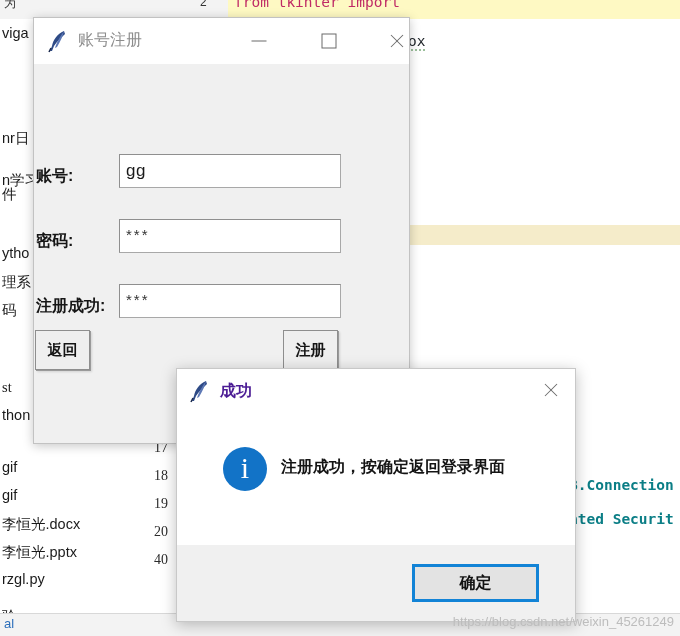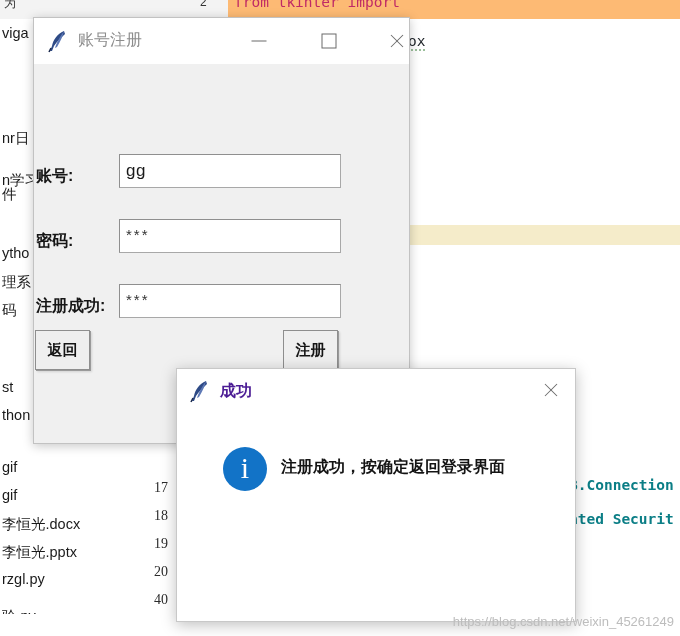--- a/index.html
+++ b/index.html
@@ -74,21 +74,20 @@
     background: #ffffff;
     border-right: 1px solid #d9d9d9;
   }
   .lnum {
     position: absolute;
     right: 8px;
     font-family: "Liberation Serif", serif;
     font-size: 14px;
     color: #2b2b2b;
     text-align: right;
-    margin-top: 40px;
   }
 
   .code-area {
     position: absolute;
     top: 19px;
     left: 177px;
     right: 0;
     bottom: 22px;
     background: #ffffff;
     overflow: hidden;
@@ -361,34 +360,34 @@
 <div id="ide">
 
   <div class="ide-toolbar">
     <div class="tb-cell" style="left:0px;width:66px;">
       <span class="tb-txt" style="left:4px;">为</span>
     </div>
     <div class="tb-cell" style="left:66px;width:116px;"></div>
     <div class="tb-cell" style="left:182px;width:46px;">
       <span class="tb-txt" style="left:18px;">2</span>
     </div>
-    <div class="tb-cell" style="left:228px;width:452px;border-right:none;background:#fdba74;">
+    <div class="tb-cell" style="left:228px;width:452px;border-right:none;background:#fef9c3;">
       <span class="tb-txt" style="left:6px;top:-6px;font-family:'DejaVu Sans Mono',monospace;font-size:14.5px;color:#bf2a66;">from tkinter import</span>
     </div>
   </div>
 
   <div class="file-panel">
     <div class="file-item" style="top:6px;">viga</div>
     <div class="file-item" style="top:110px;">nr日</div>
     <div class="file-item" style="top:152px;">n学习</div>
     <div class="file-item" style="top:166px;">件</div>
     <div class="file-item" style="top:226px;">ytho</div>
     <div class="file-item" style="top:254px;">理系</div>
     <div class="file-item" style="top:282px;">码</div>
-    <div class="file-item" style="top:360px;">st</div>
+    <div class="file-item" style="top:360px;font-family:Liberation Serif, serif;">st</div>
     <div class="file-item" style="top:388px;">thon</div>
     <div class="file-item" style="top:440px;">gif</div>
     <div class="file-item" style="top:468px;">gif</div>
     <div class="file-item" style="top:496px;">李恒光.docx</div>
     <div class="file-item" style="top:524px;">李恒光.pptx</div>
     <div class="file-item" style="top:552px;">rzgl.py</div>
     <div class="file-item" style="top:588px;">验.py</div>
   </div>
 
   <div class="gutter">
@@ -413,20 +412,23 @@
     <div class="code-line c-str" style="top:236px;left:4px;font-weight:bold;">4TF7JVV'</div>
     <div class="code-line c-str squiggle" style="top:292px;left:4px;font-weight:bold;">456'</div>
     <div class="code-line c-str" style="top:320px;left:4px;font-weight:bold;">'</div>
     <div class="code-line" style="top:358px;left:220px;">
       <span class="c-mod">r</span><span class="c-punc">,</span><span class="c-mod">userpasswo</span>
     </div>
     <div class="code-line c-str" style="top:458px;left:392px;font-weight:bold;">B.Connection</div>
     <div class="code-line c-str" style="top:492px;left:392px;font-weight:bold;">ated Securit</div>
   </div>
 
+  <div class="ide-statusbar">
+    <span class="sb-txt">al</span>
+  </div>
 </div>
 
 <div id="reg-window">
 
   <div class="reg-titlebar">
     <span class="feather-icon" style="left:14px;top:11px;">
       <svg width="22" height="24" viewBox="0 0 22 24">
         <path d="M16 2 C9 5 5 11 4 17 L2 22 L4 22 L6 17 C9 12 14 8 17 5 Z" fill="#2e4a86"></path>
         <path d="M16 2 C13 6 10 11 8 16 L7 19 L9 18 C12 13 15 7 16 2 Z" fill="#5d78b5"></path>
         <path d="M3 19 L1 23" stroke="#1b2a4d" stroke-width="1.6" fill="none"></path>
@@ -484,15 +486,18 @@
     </div>
   </div>
 
   <div class="msg-content">
     <div class="info-circle">
       <span class="info-i">i</span>
     </div>
     <div class="msg-text">注册成功，按确定返回登录界面</div>
   </div>
 
+  <div class="msg-footer">
+    <div class="ok-button">确定</div>
+  </div>
 </div>
 
 <div class="watermark">https://blog.csdn.net/weixin_45261249</div>
 
 </body></html>

